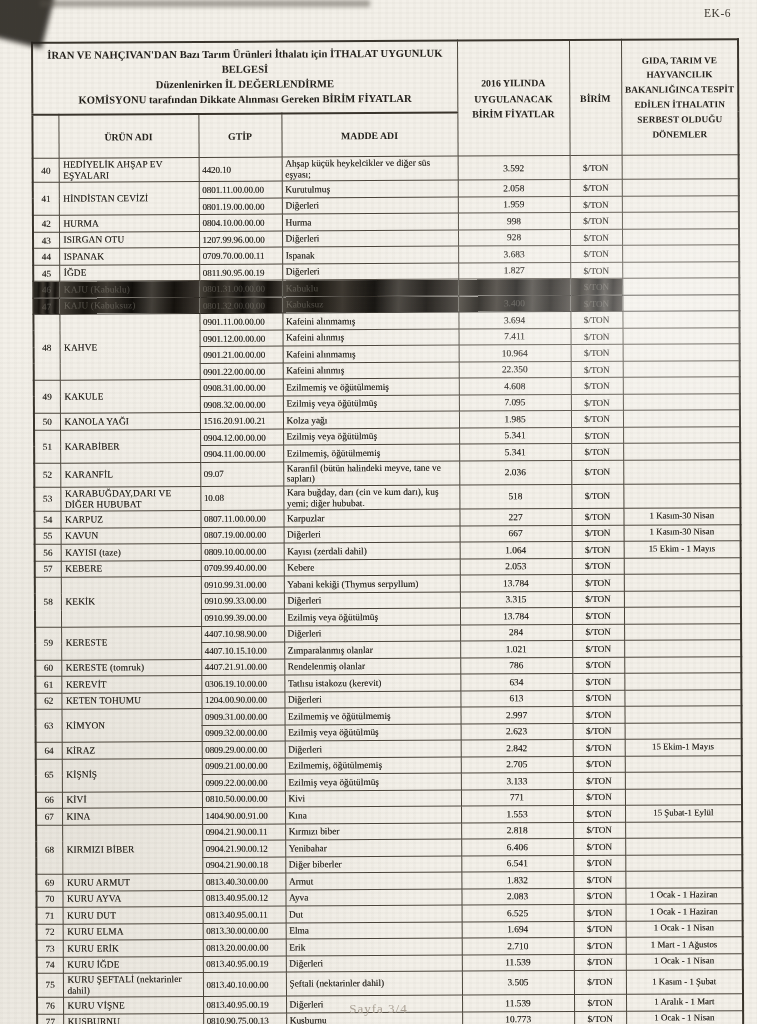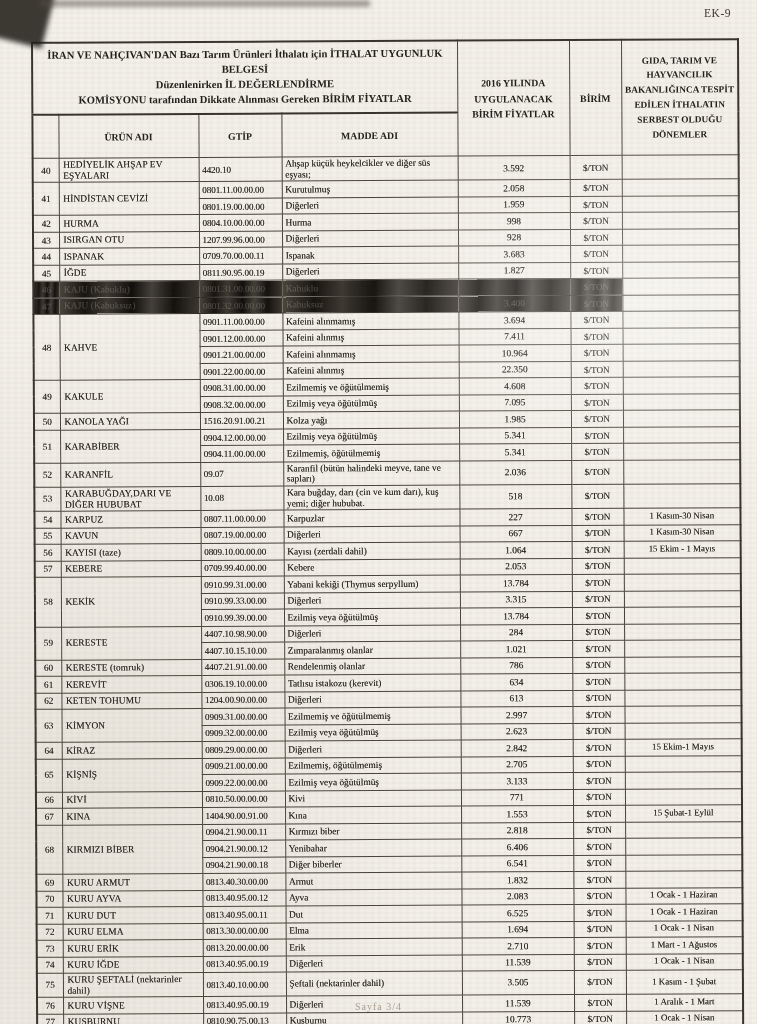--- a/index.html
+++ b/index.html
@@ -8,21 +8,21 @@
   .page::before{content:"";position:absolute;inset:0;pointer-events:none;z-index:5;
     background:
       radial-gradient(ellipse 420px 260px at 85% 30%, rgba(255,255,255,.35), rgba(255,255,255,0) 70%),
       radial-gradient(ellipse 500px 700px at 10% 80%, rgba(90,80,60,.08), rgba(0,0,0,0) 70%),
       repeating-linear-gradient(0deg, rgba(70,60,40,.025) 0 2px, rgba(0,0,0,0) 2px 5px),
       repeating-linear-gradient(90deg, rgba(70,60,40,.02) 0 3px, rgba(0,0,0,0) 3px 7px);}
   .corner-tl{position:absolute;top:-20px;left:-28px;width:78px;height:60px;background:#23201b;
         transform:rotate(14deg);filter:blur(2.5px);opacity:.88;z-index:4;}
   .top-streak{position:absolute;top:0;left:40px;width:330px;height:7px;background:#57524a;filter:blur(2px);opacity:.5;z-index:4;}
   .ek-label{position:absolute;top:7px;right:26px;font-size:11.5px;letter-spacing:.5px;color:#3c372f;z-index:6;}
-  .footer{position:absolute;top:1001px;left:0;right:0;text-align:center;font-size:10px;color:#aaa195;
+  .footer{position:absolute;top:1001px;left:0;right:0;text-align:center;font-size:13px;color:#aaa195;
         letter-spacing:1px;filter:blur(.5px);z-index:6;}
   .table-wrap{position:absolute;left:31px;top:40px;width:706px;transform:rotate(-0.3deg);transform-origin:50% 0;z-index:3;}
   table{width:706px;border-collapse:collapse;table-layout:fixed;}
   td,th{border:1px solid #4a443b;overflow:hidden;}
   table{border:2px solid #39342c;}
   th{font-weight:bold;vertical-align:middle;}
   .title-cell{border-bottom:2px solid #39342c;padding:4px 6px 6px;}
   .title-line1{font-size:10.6px;line-height:1.45;text-align:center;}
   .title-line2{font-size:10.6px;line-height:1.4;text-align:center;}
   .title-line3{font-size:10.6px;line-height:1.4;text-align:center;}
@@ -46,21 +46,21 @@
   .smear-left{position:absolute;left:-14px;top:-2px;width:16px;height:calc(100% + 4px);
       background:#201d18;filter:blur(1.5px);opacity:.85;}
   td{position:relative;}
 </style>
 </head>
 <body>
 
 <div class="page">
   <div class="corner-tl"></div>
   <div class="top-streak"></div>
-  <div class="ek-label">EK-9</div>
+  <div class="ek-label">EK-6</div>
 
   <div class="table-wrap">
     <table>
       <colgroup>
         <col style="width:26px">
           <col style="width:140px">
           <col style="width:83px">
         <col style="width:176px">
           <col style="width:112px">
           <col style="width:52px">

